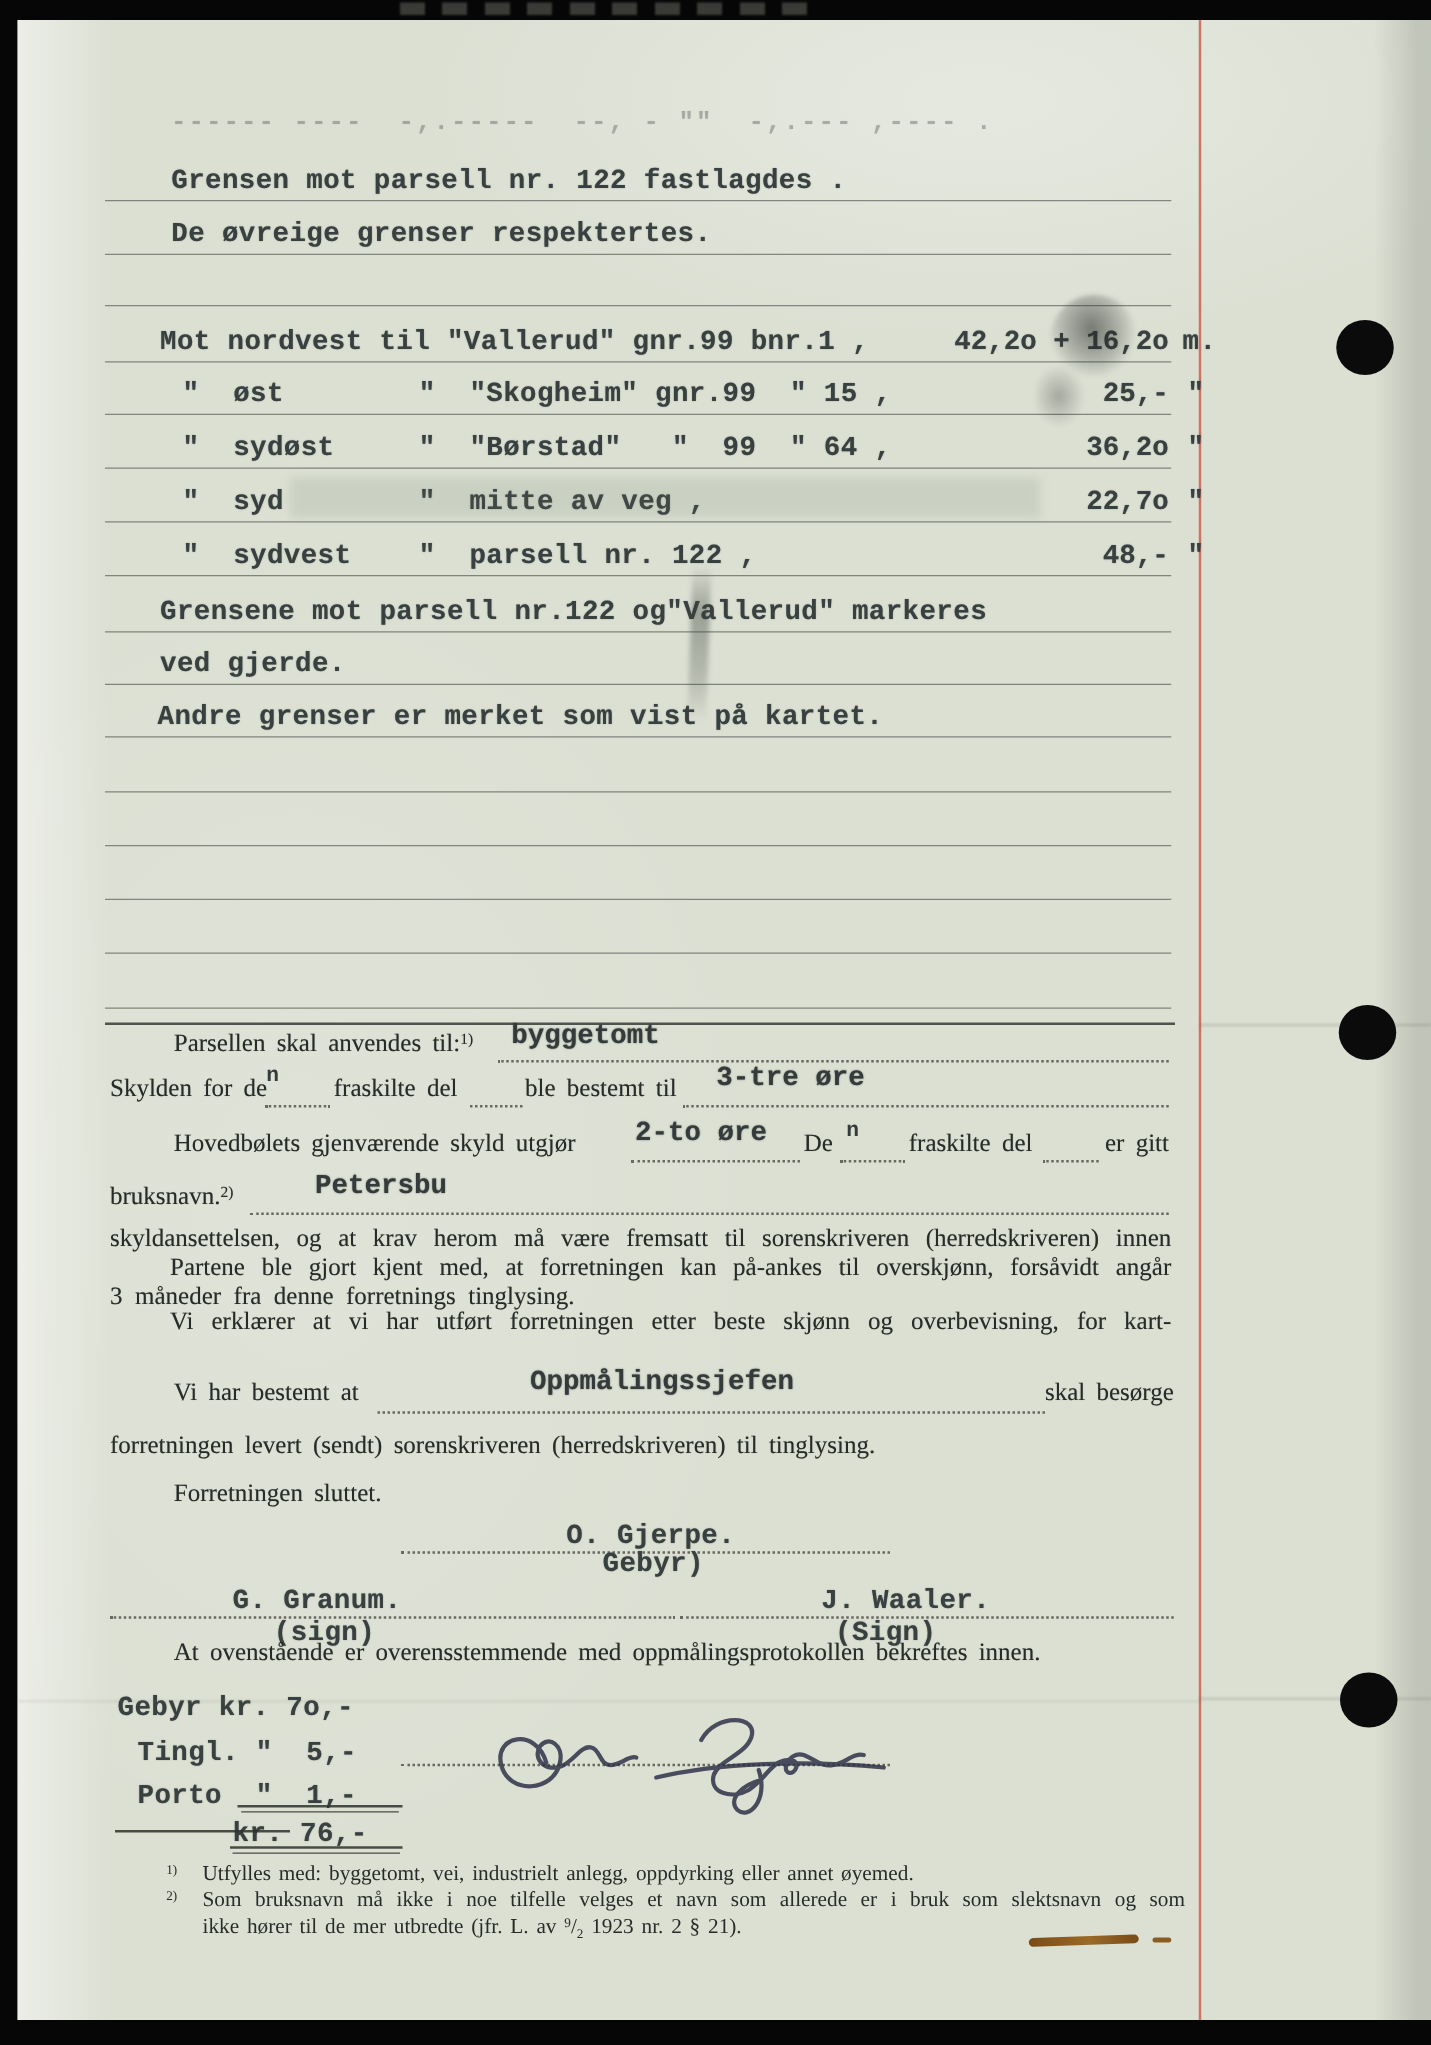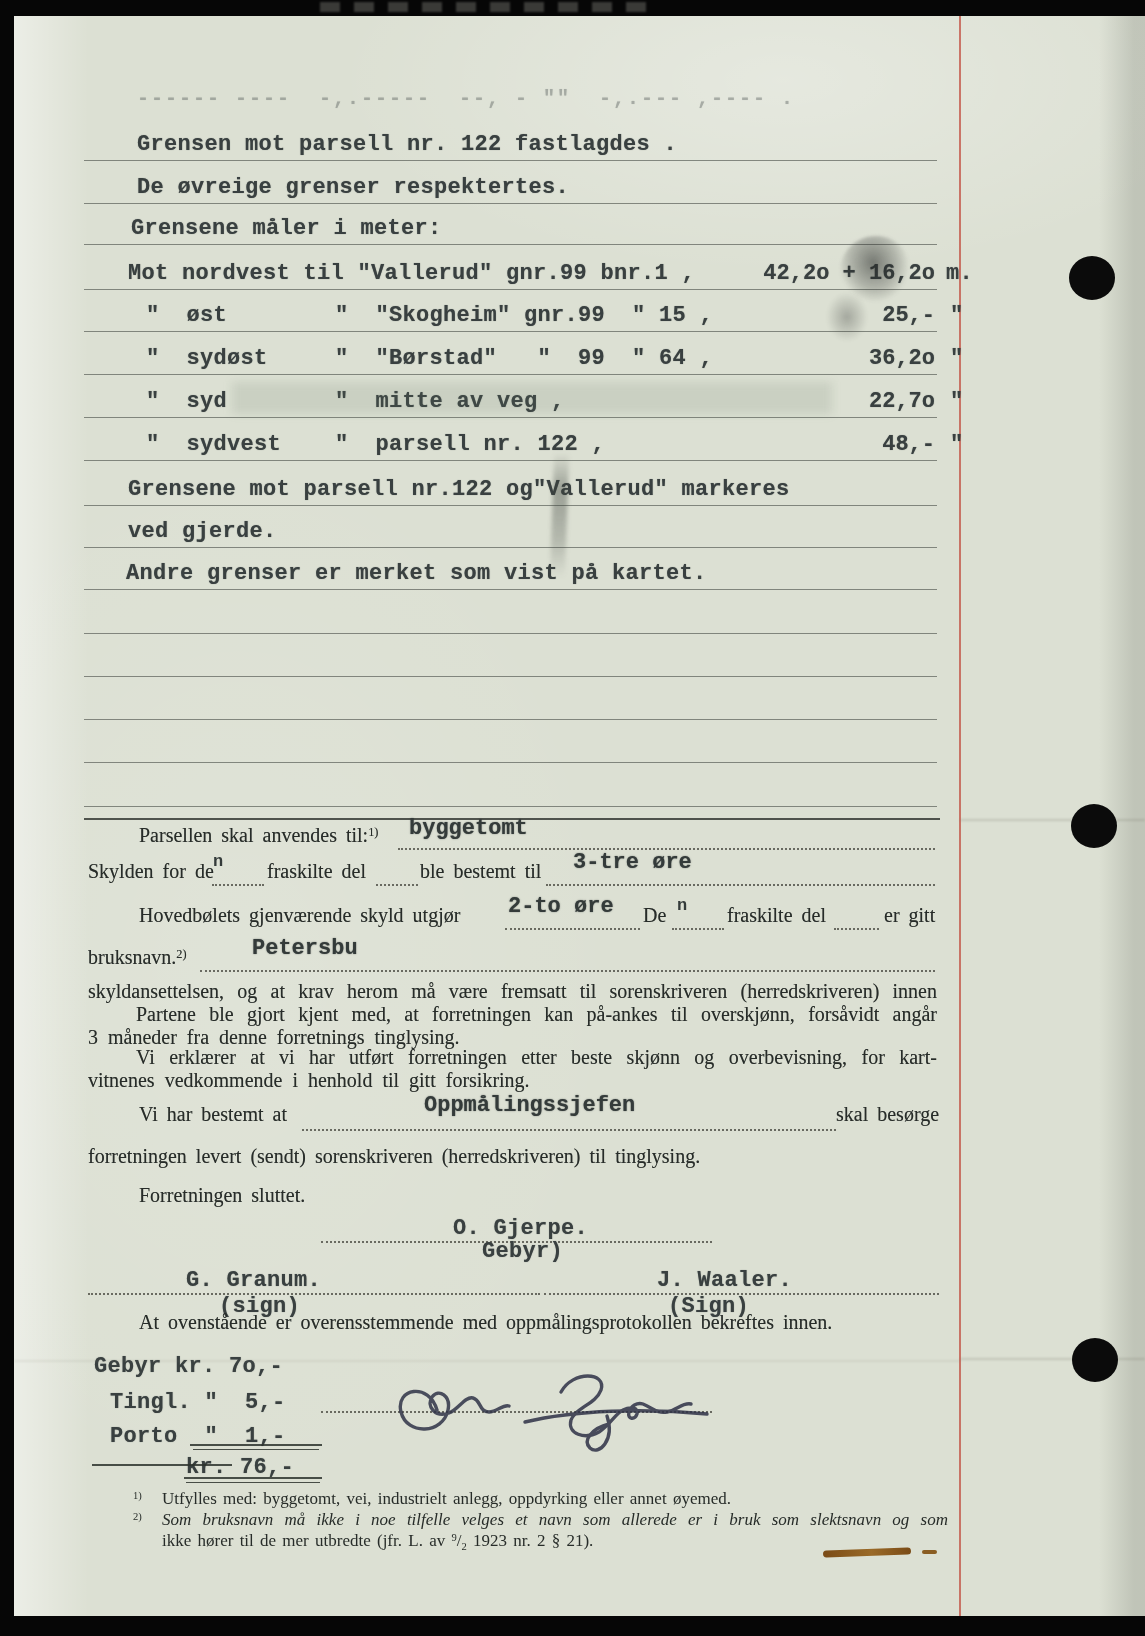--- a/index.html
+++ b/index.html
@@ -29,21 +29,21 @@
   .faded{opacity:.35;font-size:20px;letter-spacing:2px;}
   
   .pr{position:absolute;font-family:"Liberation Serif","DejaVu Serif",serif;font-size:20px;
       color:#272c29;white-space:pre;word-spacing:4px;text-shadow:0 0 .6px rgba(39,44,41,.4);}
   .para{position:absolute;left:88px;width:849px;font-family:"Liberation Serif","DejaVu Serif",serif;
       font-size:20px;color:#272c29;word-spacing:5px;text-shadow:0 0 .6px rgba(39,44,41,.4);}
   .para>div{line-height:23px;}
   .jline{text-align:justify;text-align-last:justify;}
   .fn{position:absolute;font-family:"Liberation Serif","DejaVu Serif",serif;font-size:17px;
       color:#272c29;white-space:pre;word-spacing:2px;}
-  .fnj{white-space:normal;text-align:justify;text-align-last:justify;font-style:italic;}
+  .fnj{white-space:normal;text-align:justify;text-align-last:justify;}
   sup.ref{font-size:.62em;vertical-align:.45em;}
   .supn{position:absolute;font-family:"Liberation Mono","DejaVu Sans Mono",monospace;
         font-size:17px;font-weight:700;color:#343b3a;}
   .area-sup{font-size:15px;vertical-align:.5em;}
   
   .hole{position:absolute;width:46px;height:44px;border-radius:50%;background:#0b0b0b;}
   .redline{position:absolute;left:959px;top:16px;width:2px;height:1600px;background:rgba(193,74,60,.72);}
   .blot{position:absolute;border-radius:50%;filter:blur(1.5px);}
   .streak{position:absolute;left:552px;top:452px;width:15px;height:126px;
           background:linear-gradient(rgba(58,64,58,0), rgba(58,64,58,.40) 30%, rgba(58,64,58,.24) 70%, rgba(58,64,58,0));
@@ -84,21 +84,20 @@
       <div class="rule" style="top: 719px;"></div>
       <div class="rule" style="top: 762px;"></div>
       <div class="rule" style="top: 806px;"></div>
     </div>
   <div class="darkrule" style="top:818px"></div>
 
   <div class="tw faded" style="left:137px;top:86px">------ ----  -,.-----  --, - ""  -,.--- ,---- .</div>
 
   <div class="tw" style="left:137px;top:132px">Grensen mot parsell nr. 122 fastlagdes .</div>
   <div class="tw" style="left:137px;top:175px">De øvreige grenser respektertes.</div>
-  <div class="tw" style="left:131px;top:216px">Grensene måler i meter:</div>
 
   <div class="tw" style="left:128px;top:261px">Mot nordvest til "Vallerud" gnr.99 bnr.1 ,</div>
   <div class="tw-val" style="top:261px">42,2o + 16,2o</div>
   <div class="tw" style="left:946px;top:261px">m.</div>
 
   <div class="tw" style="left:146px;top:303px">"  øst        "  "Skogheim" gnr.99  " 15 ,</div>
   <div class="tw-val" style="top:303px">25,-</div>
   <div class="tw" style="left:950px;top:303px">"</div>
 
   <div class="tw" style="left:146px;top:346px">"  sydøst     "  "Børstad"   "  99  " 64 ,</div>
@@ -145,21 +144,20 @@
   <div class="dots" style="left:200px;top:967px;width:735px"></div>
   <div class="ins" style="left:252px;top:936px">Petersbu</div>
 
   <div class="para" style="top:980px">
     <div class="jline">skyldansettelsen, og at krav herom må være fremsatt til sorenskriveren (herredskriveren) innen</div>
     <div class="jline" style="text-indent:48px">Partene ble gjort kjent med, at forretningen kan på-ankes til overskjønn, forsåvidt angår</div>
     <div>3 måneder fra denne forretnings tinglysing.</div>
   </div>
   <div class="para" style="top:1046px">
     <div class="jline" style="text-indent:48px">Vi erklærer at vi har utført forretningen etter beste skjønn og overbevisning, for kart-</div>
-    <div>vitnenes vedkommende i henhold til gitt forsikring.</div>
   </div>
 
   <div class="pr" style="left:139px;top:1103px">Vi har bestemt at</div>
   <div class="dots" style="left:302px;top:1126px;width:534px"></div>
   <div class="ins" style="left:424px;top:1093px">Oppmålingssjefen</div>
   <div class="pr" style="left:836px;top:1103px">skal besørge</div>
   <div class="pr" style="left:88px;top:1145px">forretningen levert (sendt) sorenskriveren (herredskriveren) til tinglysing.</div>
   <div class="pr" style="left:139px;top:1184px">Forretningen sluttet.</div>
 
   <div class="tw" style="left:453px;top:1216px">O. Gjerpe.</div>

